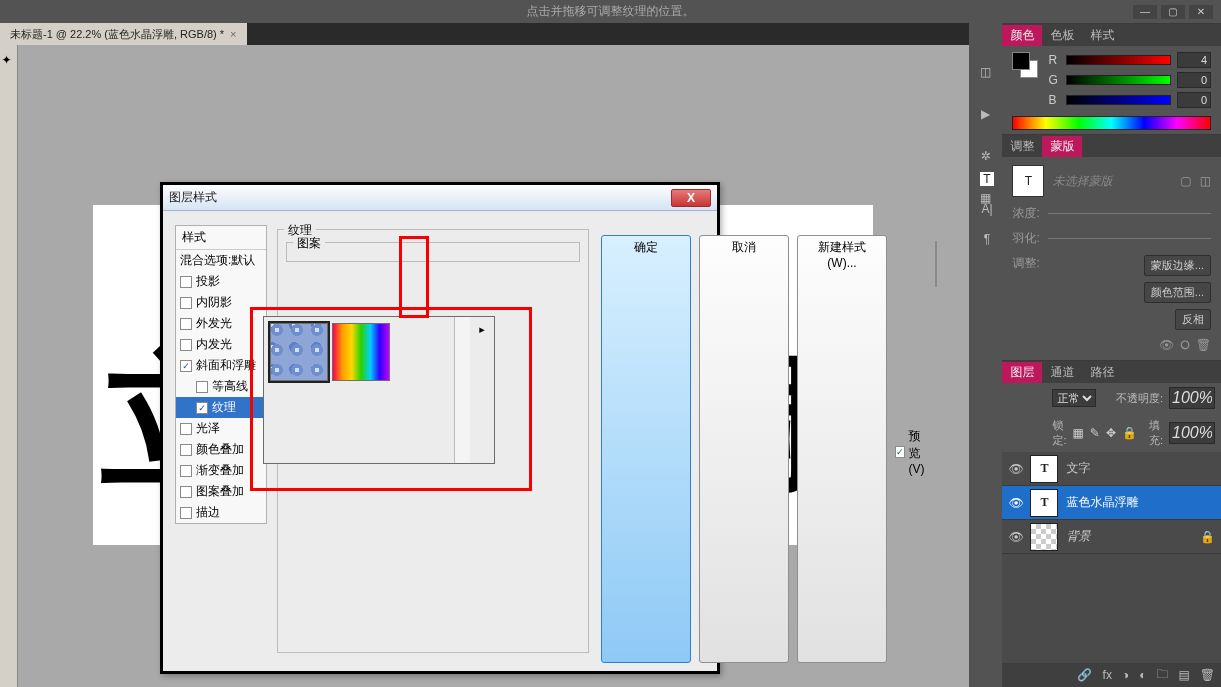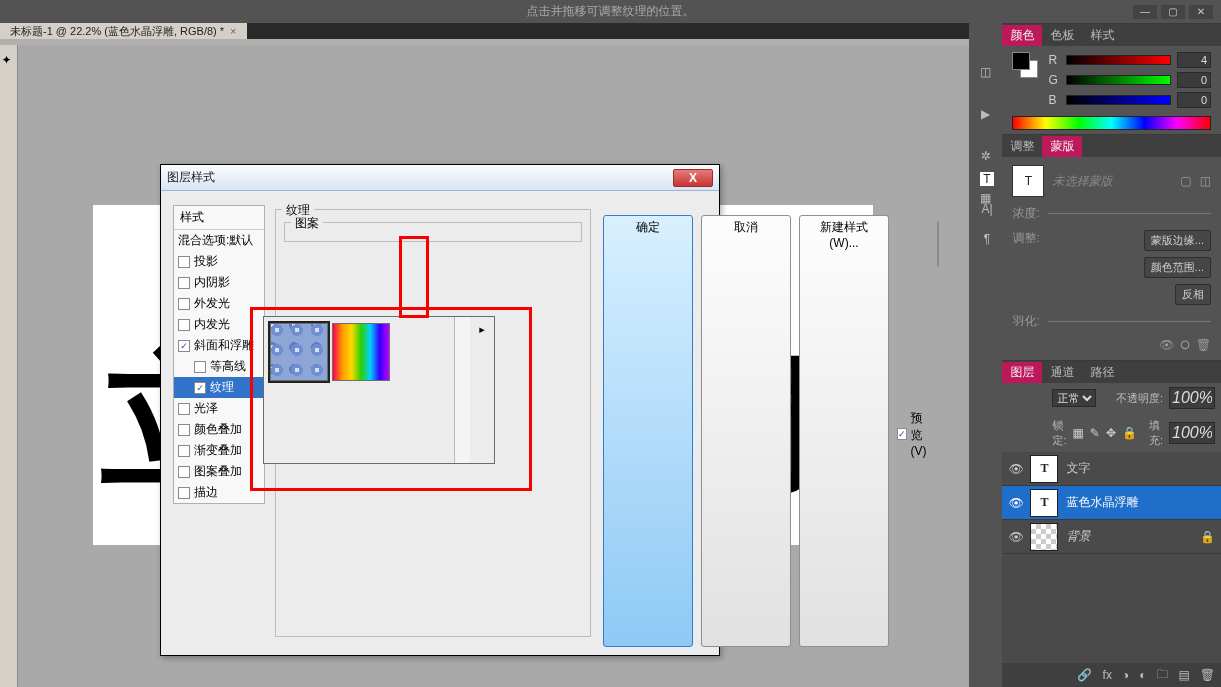--- a/index.html
+++ b/index.html
@@ -20,21 +20,21 @@
     display: flex;
     align-items: center;
     color: #ccc;
     position: relative;
   }
   .menubar .hint { position: absolute; left: 50%; transform: translateX(-50%); color: #aaa; }
   .menubar .win-controls { position: absolute; right: 8px; display: flex; gap: 4px; }
   .win-btn { width: 24px; height: 14px; background: #444; color: #ccc; display: inline-flex; align-items: center; justify-content: center; font-size: 10px; }
 
   .tabbar {
-    height: 16px;
+    height: 22px;
     background: #2a2a2a;
     display: flex;
     align-items: stretch;
   }
   .doc-tab {
     background: #d4d0c8;
     color: #222;
     padding: 2px 10px;
     display: flex;
     align-items: center;
@@ -74,24 +74,24 @@
     color: #000;
     line-height: 1;
     font-family: "SimHei","Microsoft YaHei",sans-serif;
   }
   .bigtext.t1 { left: 8px; top: 140px; }
   .bigtext.t2 { left: 638px; top: 140px; }
 
   
   .dialog {
     position: absolute;
-    left: 160px; top: 164px;
+    left: 160px; top: 182px;
     width: 560px; height: 492px;
     background: #ececec;
-    border: 1px solid #000000;
+    border: 3px solid #000000;
     box-shadow: 2px 2px 6px rgba(0,0,0,.3);
     z-index: 50;
   }
   .dialog .titlebar {
     height: 26px;
     background: linear-gradient(#fdfdfd,#d6e4f5);
     display: flex; align-items: center;
     padding: 0 6px;
     border-bottom: 1px solid #a0b5d3;
   }
@@ -520,31 +520,31 @@
         <div class="top">
           <div class="thumb">T</div>
           <span style="color:#888; font-style:italic;">未选择蒙版</span>
           <span style="margin-left:auto;" class="fic">▢</span>
           <span class="fic">◫</span>
         </div>
         <div class="label-row">
           <span>浓度:</span>
           <div class="slider-line"></div>
         </div>
+        <div class="label-row">
+          <span>羽化:</span>
+          <div class="slider-line"></div>
+        </div>
         <div class="label-row" style="align-items:flex-start;">
           <span>调整:</span>
           <div style="flex:1; display:flex; flex-direction:column; gap:6px; align-items:flex-end;">
             <span class="subbtn">蒙版边缘...</span>
             <span class="subbtn">颜色范围...</span>
             <span class="subbtn">反相</span>
           </div>
-        </div>
-        <div class="label-row">
-          <span>羽化:</span>
-          <div class="slider-line"></div>
         </div>
         <div class="mask-btn-row">
           <span class="fic">👁</span>
           <span class="fic">⭘</span>
           <span class="fic">🗑</span>
         </div>
       </div>
     </div>
 
     <div class="panel layers-panel">

